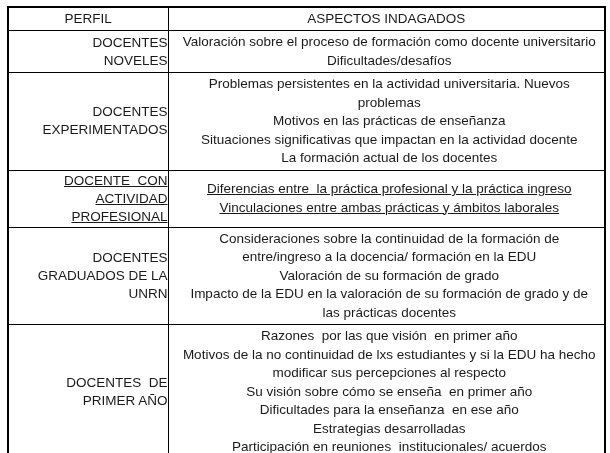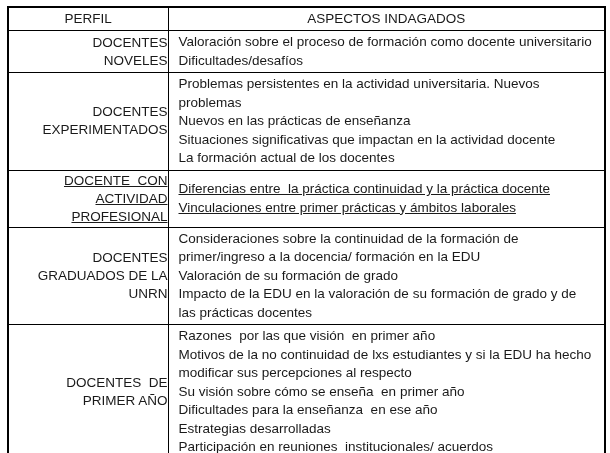--- a/index.html
+++ b/index.html
@@ -25,20 +25,21 @@
     margin: 6px 0 0 7px;
     border: 2px solid #000000;
   }
   .profile-table th,
   .profile-table td {
     border: 1px solid #000000;
     font-size: 13.5px;
     font-weight: normal;
     padding: 0;
     overflow: hidden;
+    text-align: center;
   }
   .col-perfil  { width: 160px; }
   .col-aspectos{ width: 437px; }
 
   .profile-table th {
     height: 22px;
     text-align: center;
     vertical-align: middle;
     line-height: 16px;
   }
@@ -85,41 +86,41 @@
           <div class="aspecto-item">Valoración sobre el proceso de formación como docente universitario</div>
           <div class="aspecto-item">Dificultades/desafíos</div>
         </td>
       </tr>
       <tr class="row-2">
         <td class="perfil-cell">DOCENTES
 EXPERIMENTADOS</td>
         <td class="aspectos-cell">
           <div class="aspecto-item">Problemas persistentes en la actividad universitaria. Nuevos
 problemas</div>
-          <div class="aspecto-item">Nuevos en las prácticas de enseñanza</div>
+          <div class="aspecto-item">Motivos en las prácticas de enseñanza</div>
           <div class="aspecto-item">Situaciones significativas que impactan en la actividad docente</div>
           <div class="aspecto-item">La formación actual de los docentes</div>
         </td>
       </tr>
       <tr class="row-3">
         <td class="perfil-cell">DOCENTE  CON
 ACTIVIDAD
 PROFESIONAL</td>
         <td class="aspectos-cell">
-          <div class="aspecto-item">Diferencias entre  la práctica continuidad y la práctica docente</div>
-          <div class="aspecto-item">Vinculaciones entre primer prácticas y ámbitos laborales</div>
+          <div class="aspecto-item">Diferencias entre  la práctica profesional y la práctica ingreso</div>
+          <div class="aspecto-item">Vinculaciones entre ambas prácticas y ámbitos laborales</div>
         </td>
       </tr>
       <tr class="row-4">
         <td class="perfil-cell">DOCENTES
 GRADUADOS DE LA
 UNRN</td>
         <td class="aspectos-cell">
           <div class="aspecto-item">Consideraciones sobre la continuidad de la formación de
-primer/ingreso a la docencia/ formación en la EDU</div>
+entre/ingreso a la docencia/ formación en la EDU</div>
           <div class="aspecto-item">Valoración de su formación de grado</div>
           <div class="aspecto-item">Impacto de la EDU en la valoración de su formación de grado y de
 las prácticas docentes</div>
         </td>
       </tr>
       <tr class="row-5">
         <td class="perfil-cell">DOCENTES  DE
 PRIMER AÑO</td>
         <td class="aspectos-cell">
           <div class="aspecto-item">Razones  por las que visión  en primer año</div>

